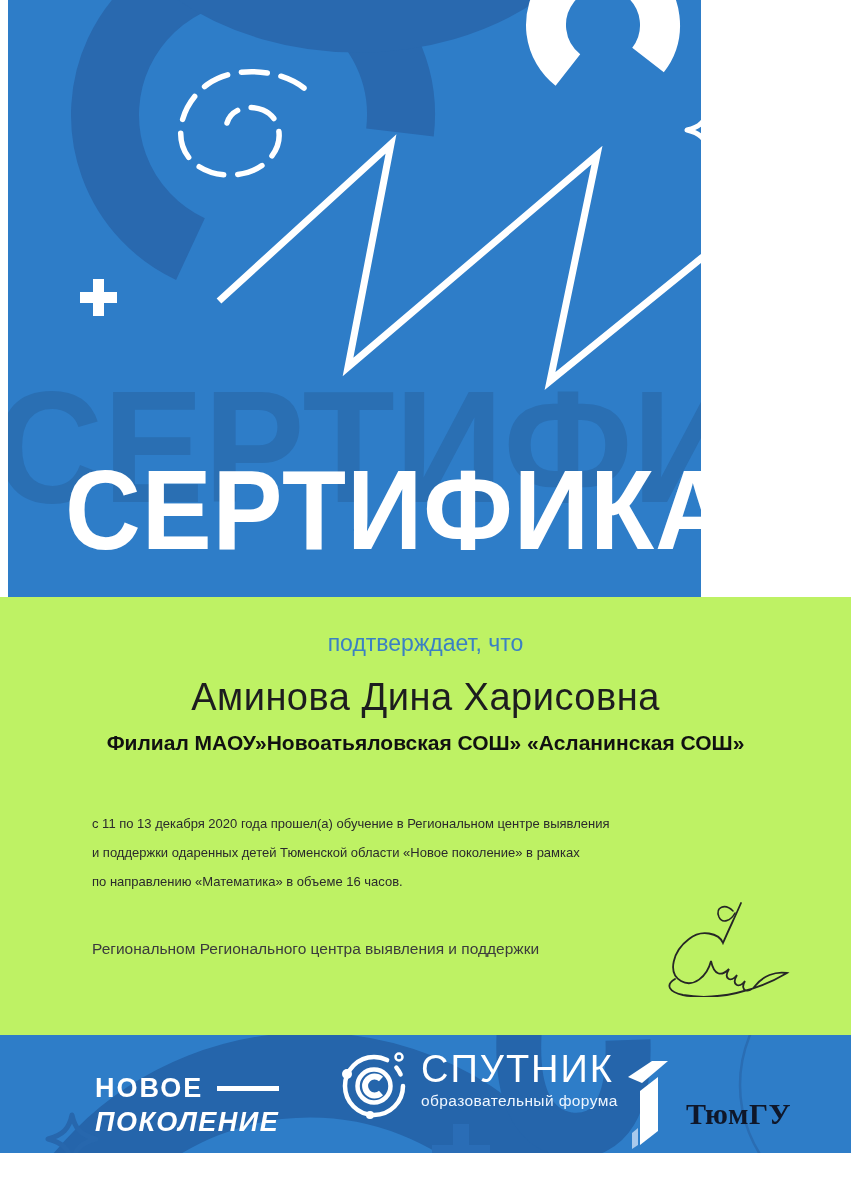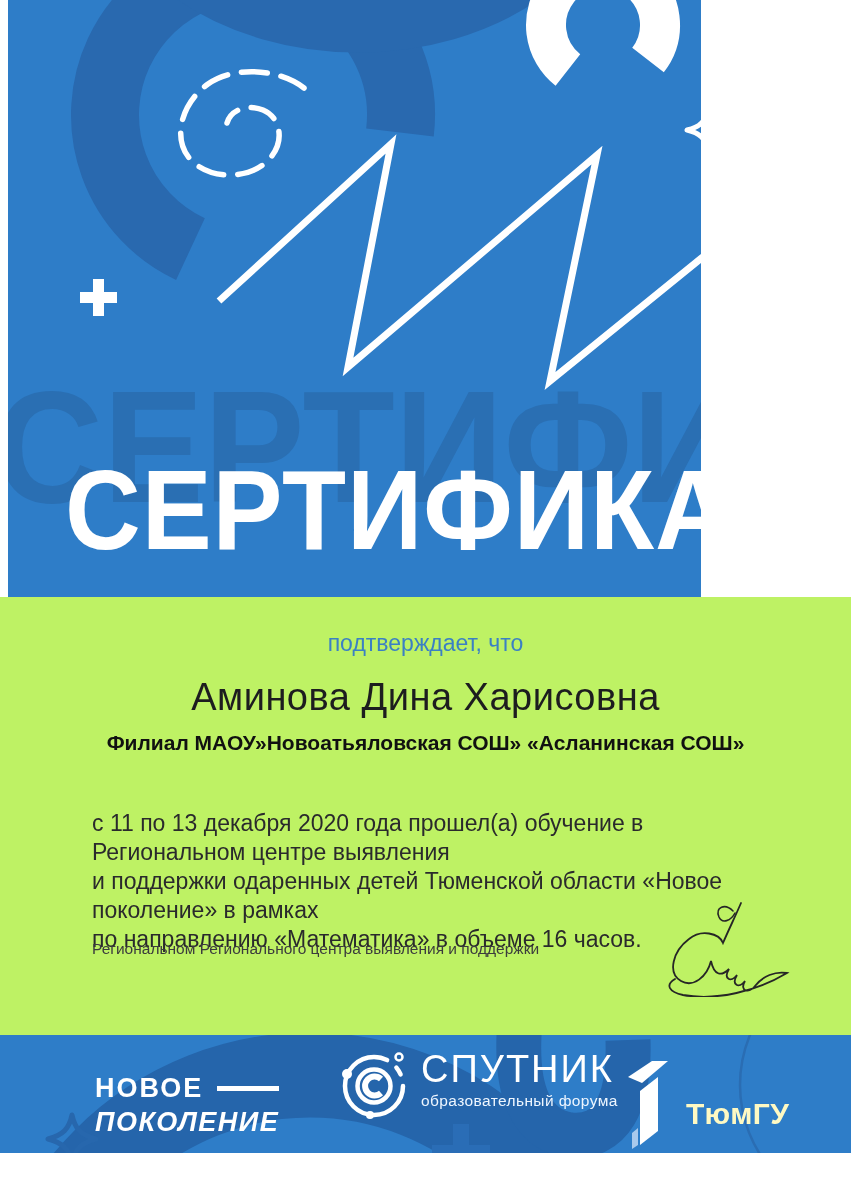--- a/index.html
+++ b/index.html
@@ -19,39 +19,39 @@
 
   
   .middle { position:absolute; left:0; top:597px; width:851px; height:438px; background:#bef264; }
   .confirm-line { position:absolute; left:0; top:33px; width:100%; text-align:center;
                   font-size:23px; color:#3b80c4; font-weight:500; }
   .recipient-name { position:absolute; left:0; top:79px; width:100%; text-align:center;
                     font-size:38px; color:#1d1d1f; font-weight:400; letter-spacing:0.5px; }
   .recipient-school { position:absolute; left:0; top:134px; width:100%; text-align:center;
                       font-size:21px; color:#111; font-weight:700; }
   .body-text { position:absolute; left:92px; top:212px; width:690px;
-               font-size:23px; line-height:29px; color:#2a2a2c; }
+               font-size:13px; line-height:29px; color:#2a2a2c; }
   .signatory { position:absolute; left:92px; top:341px; width:560px;
                font-size:15.5px; line-height:22px; color:#3b3b3d; }
   .signature-svg { position:absolute; left:655px; top:300px; }
 
   
   .footer { position:absolute; left:0; top:1035px; width:851px; height:118px; background:#2e7dc8; overflow:hidden; }
   .footer-decor { position:absolute; left:0; top:0; z-index:1; }
   .logo-novoe { position:absolute; left:95px; top:38px; z-index:2; color:#fff; }
   .logo-novoe .ln1 { display:flex; align-items:center; gap:14px; }
   .logo-novoe .ln1 span { font-size:27px; font-weight:800; letter-spacing:2px; }
   .logo-novoe .dash { width:62px; height:5px; background:#ffffff; }
   .logo-novoe .ln2 { font-size:27px; font-weight:800; letter-spacing:1.5px; margin-top:3px;font-style:italic; }
   .logo-sputnik { position:absolute; left:337px; top:12px; z-index:2; display:flex; }
   .sputnik-text { margin-left:10px; color:#fff; }
   .sputnik-name { font-size:38px; font-weight:400; letter-spacing:2px; line-height:44px; }
   .sputnik-tagline { font-size:15.5px; font-weight:400; letter-spacing:0.4px; color:#eef6ff; margin-top:1px; }
   .logo-tyumgu { position:absolute; left:626px; top:22px; z-index:2; display:flex; align-items:center; }
-  .tyumgu-name { margin-left:14px; color:#fef9c3; font-size:30px; font-weight:700; letter-spacing:0.5px; margin-top:22px; }
+  .tyumgu-name { margin-left:14px; color:#0f172a; font-size:30px; font-weight:700; letter-spacing:0.5px; margin-top:22px;font-family:Liberation Serif, serif; }
 </style>
 </head>
 <body>
 
 <div class="page">
 
   <div class="header">
     <div class="watermark">СЕРТИФИК</div>
 
     <svg class="header-decor" width="851" height="597" viewBox="0 0 851 597">

